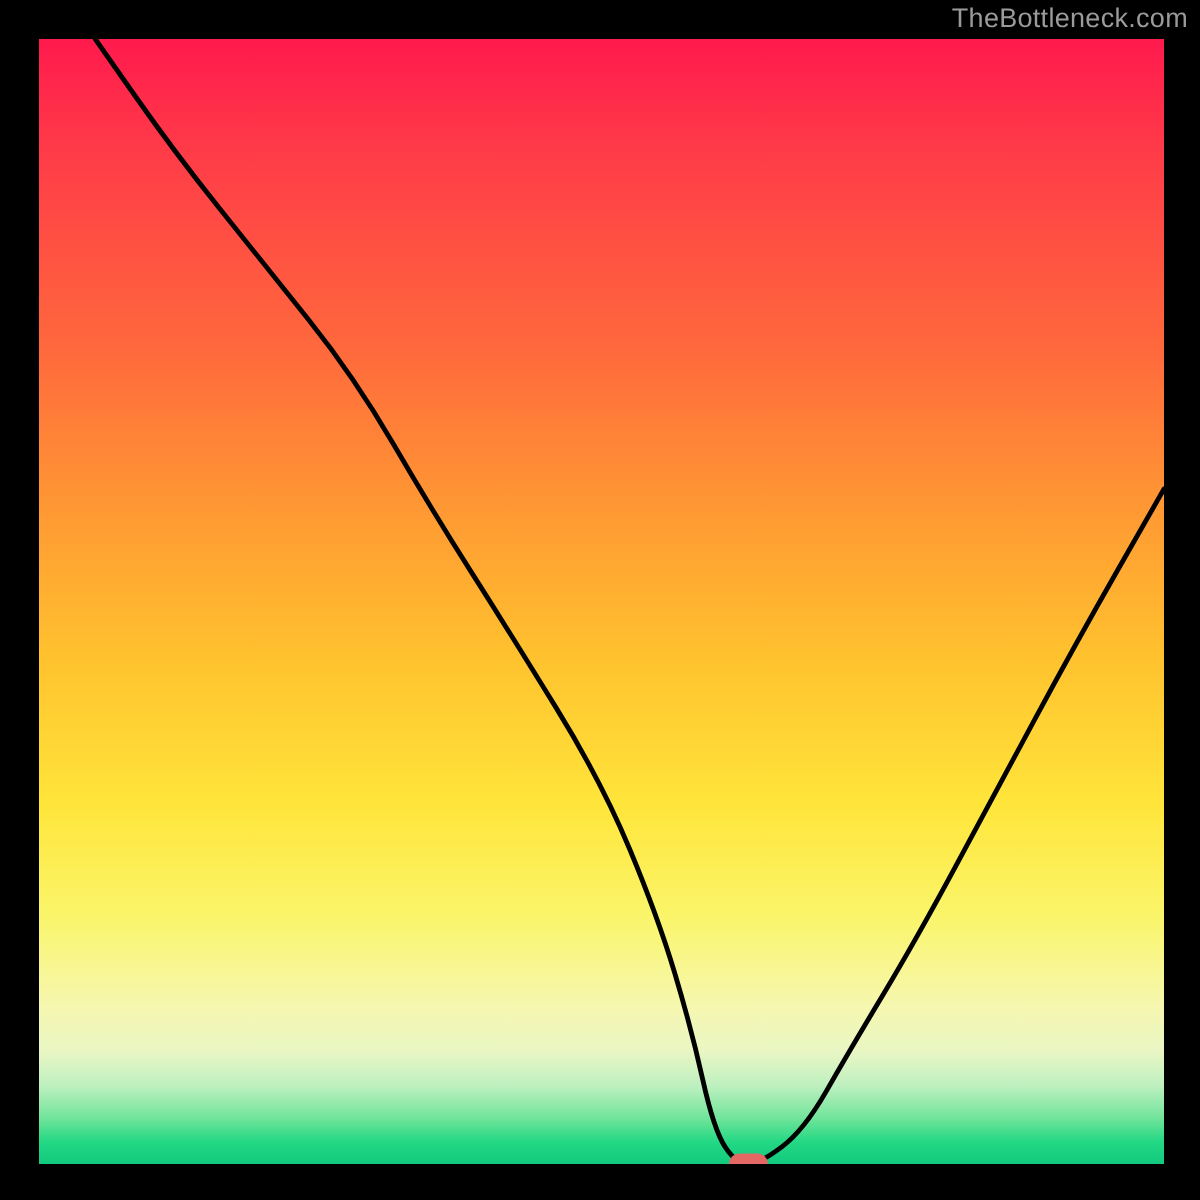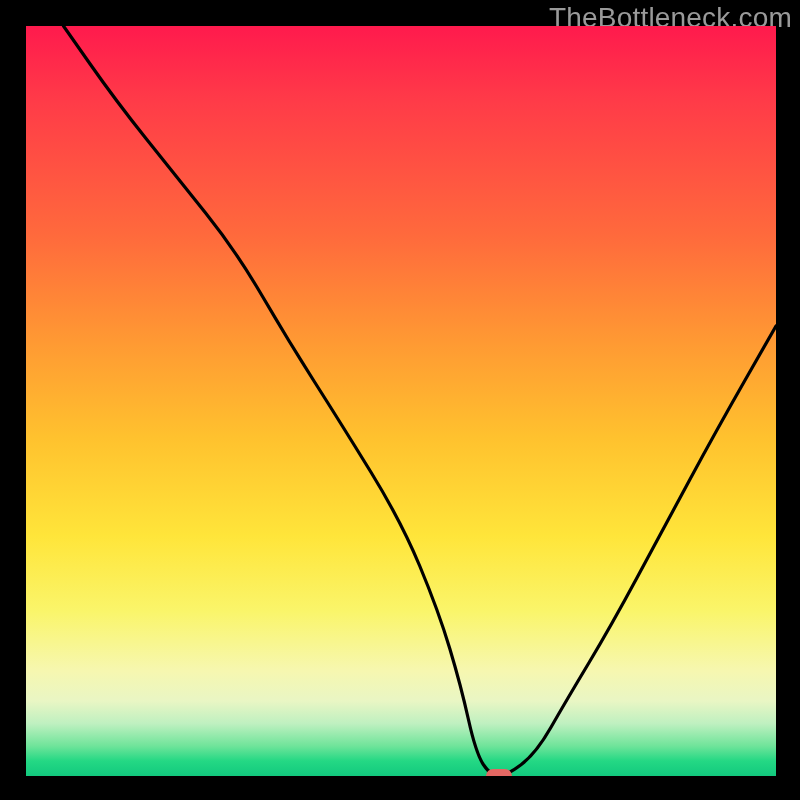--- a/index.html
+++ b/index.html
@@ -55,21 +55,21 @@
     border-radius: 7px;
     background: #e36763;
     transform: translate(-50%, -50%);
   }
   .watermark {
     position: absolute;
     top: 2px;
     right: 8px;
     color: #9a9a9a;
     font-family: Arial, Helvetica, sans-serif;
-    font-size: 28px;
+    font-size: 18px;
     letter-spacing: 0.2px;
     user-select: none;
   }
 </style>
 </head>
 <body>
 
 <div class="frame">
   <div class="watermark">TheBottleneck.com</div>
 

